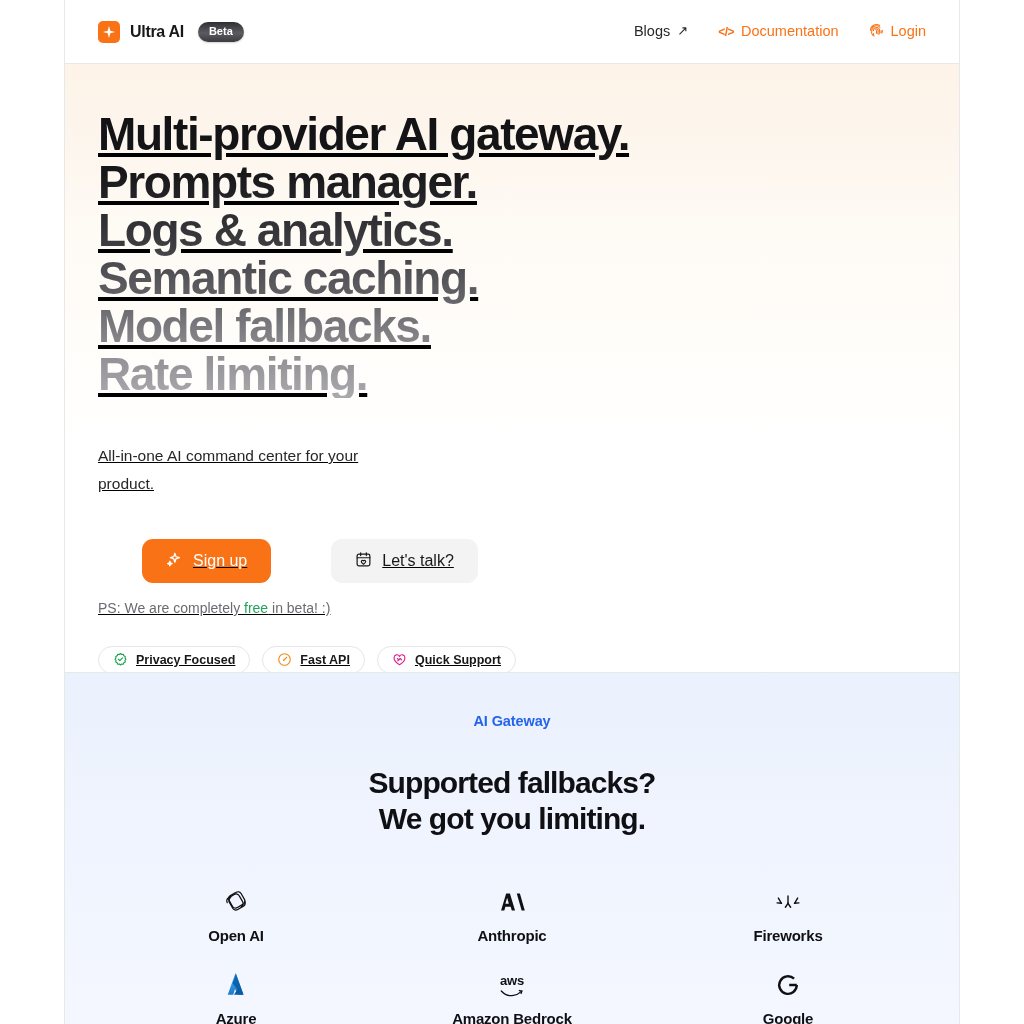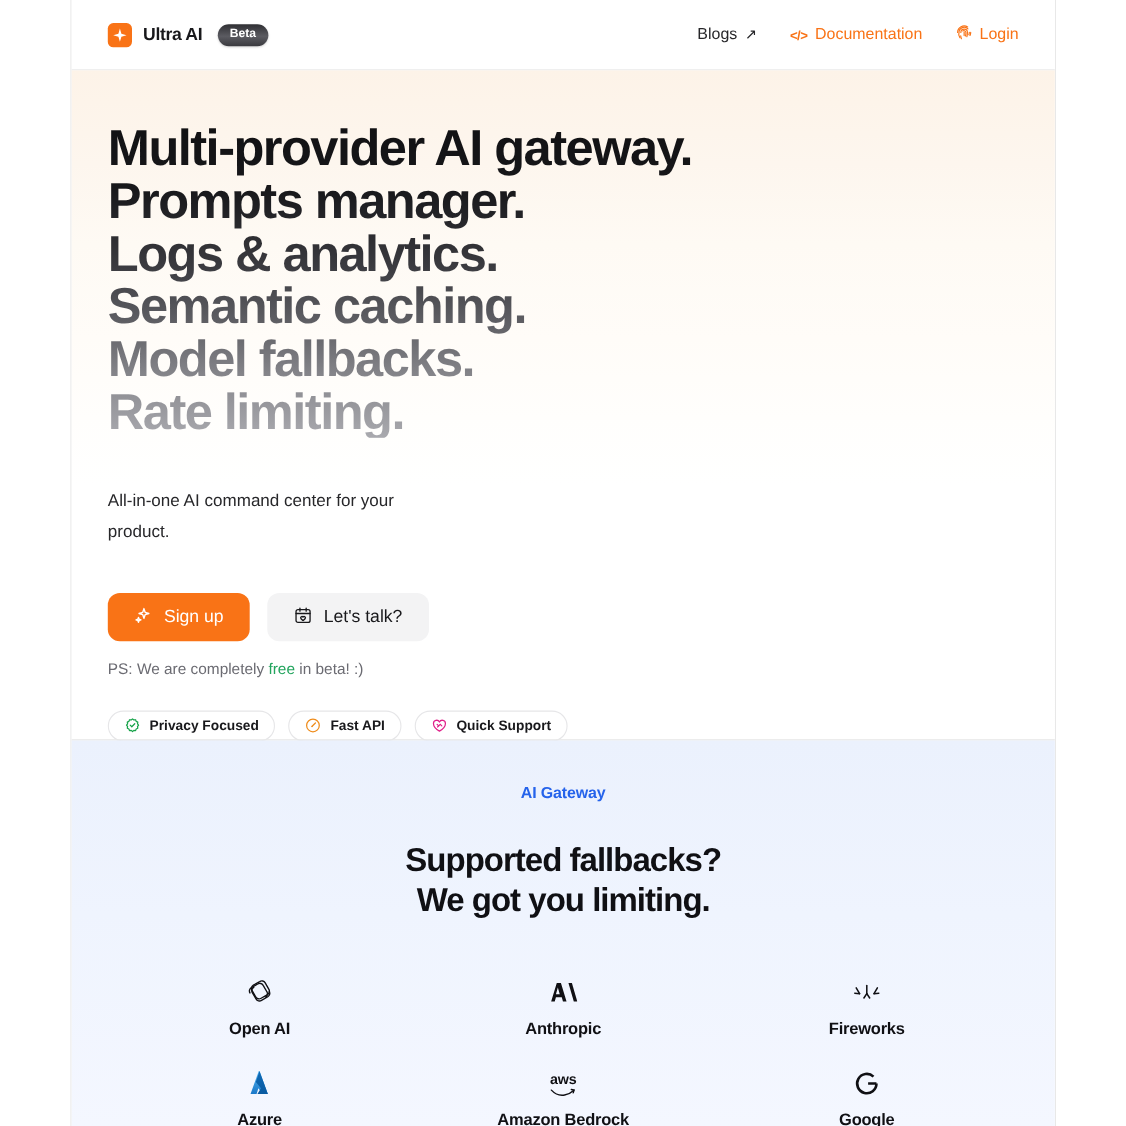--- a/index.html
+++ b/index.html
@@ -107,20 +107,21 @@
     height: 608px;
     background:
       linear-gradient(180deg,
         #fdf3e8 0%,
         #fdf6ee 14%,
         #fefaf4 26%,
         #fffcf8 40%,
         #fffefc 52%,
         #ffffff 62%,
         #ffffff 100%);
+    text-decoration: underline;
   }
 
   .headline {
     font-size: 46px;
     line-height: 48px;
     font-weight: 700;
     letter-spacing: -1.4px;
     background: linear-gradient(180deg,
         #111113 0%,
         #18181b 22%,
@@ -156,20 +157,21 @@
     gap: 10px;
     border: 0;
     border-radius: 11px;
     font-size: 16px;
     font-family: inherit;
     cursor: pointer;
     padding: 0 24px;
     height: 44px;
     line-height: 1;
     white-space: nowrap;
+    margin-left: 44px;
   }
   .btn-primary {
     background: #f97316;
     color: #ffffff;
   }
   .btn-secondary {
     background: #f3f3f4;
     color: #18181b;
   }
 

